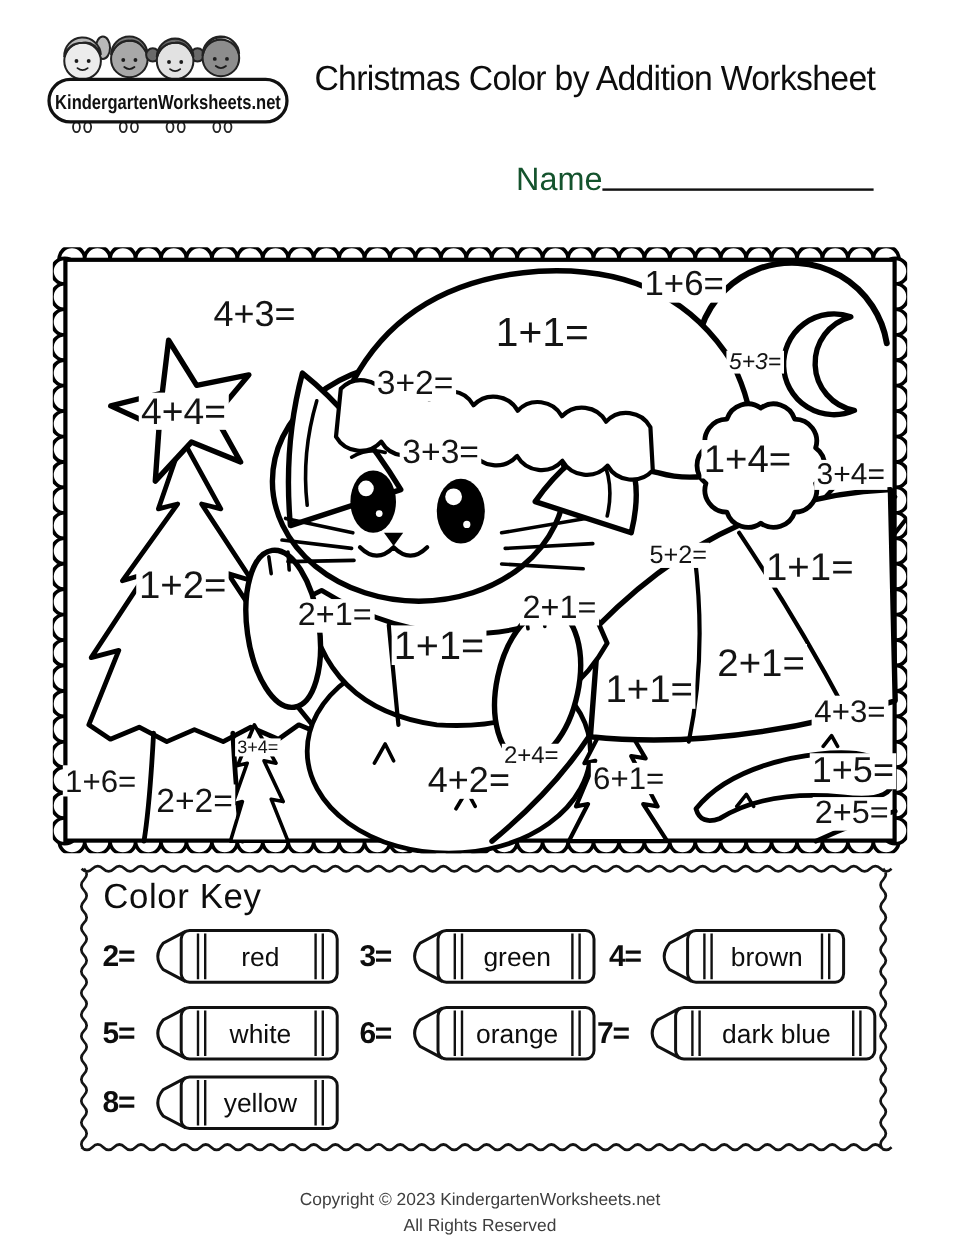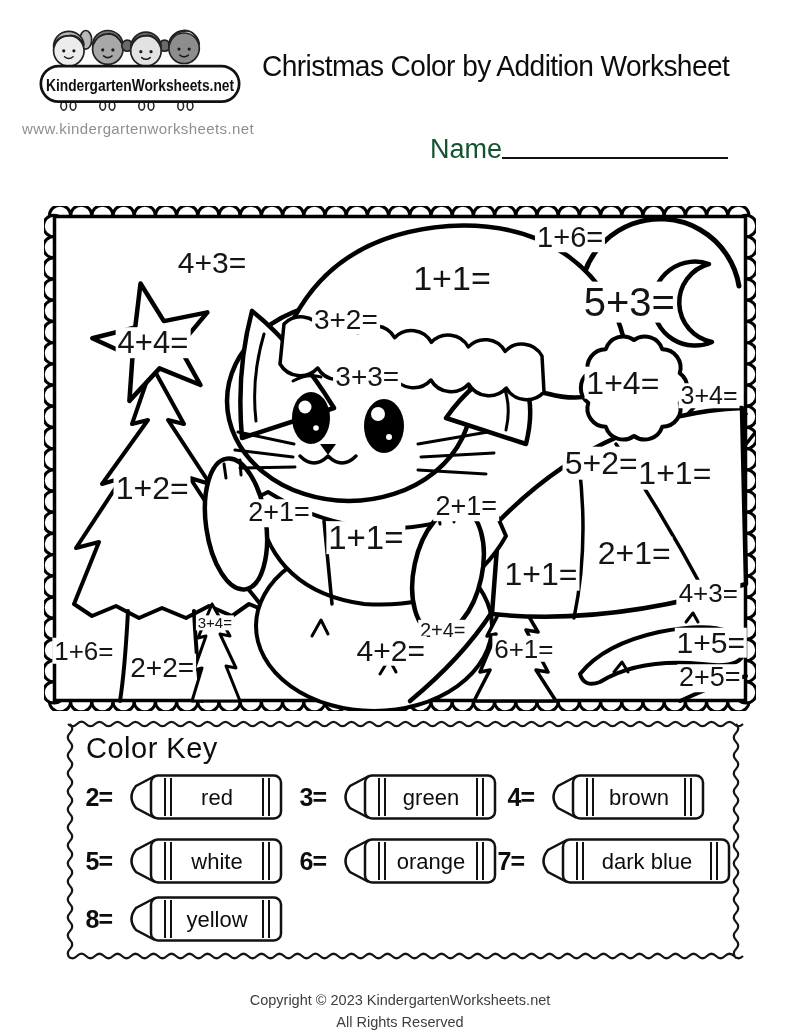--- a/index.html
+++ b/index.html
@@ -79,21 +79,20 @@
           <ellipse cx="87" cy="99" rx="3.4" ry="5"></ellipse>
         <ellipse cx="122" cy="99" rx="3.4" ry="5"></ellipse>
           <ellipse cx="133" cy="99" rx="3.4" ry="5"></ellipse>
         <ellipse cx="168" cy="99" rx="3.4" ry="5"></ellipse>
           <ellipse cx="179" cy="99" rx="3.4" ry="5"></ellipse>
       </g>
     </g>
     <rect x="3" y="52" width="234" height="42" rx="21" fill="#fff" stroke="#111" stroke-width="3.2"></rect>
     <text x="120" y="81" text-anchor="middle" textLength="222" lengthAdjust="spacingAndGlyphs" font-size="20" font-weight="bold" font-family="Liberation Sans, sans-serif" fill="#101010">KindergartenWorksheets.net</text>
   </svg>
-  <div id="logo-url">www.kindergartenworksheets.net</div>
 
   <div id="title">Christmas Color by Addition Worksheet</div>
   <div id="name-block">
     <span>Name</span><span id="name-underline"></span>
   </div>
 
   <div id="picture" aria-label="Coloring picture of a cat wearing a Santa hat and scarf with a star, Christmas tree, and crescent moon, divided into regions labeled with addition problems">
     <svg id="art" viewBox="0 0 712 505">
       <g id="scallops" stroke="#000" stroke-width="3" fill="#fff">
           <circle cx="16" cy="10" r="10.7"></circle>
@@ -271,28 +270,28 @@
           <path d="M256,250 Q270,264 284,250 M284,250 Q298,264 312,250" stroke-width="3.5"></path>
           <path d="M194,226 L250,238 M191,244 L249,251 M196,262 L251,261
                    M374,238 L444,226 M377,251 L450,247 M374,264 L442,268" stroke-width="3"></path>
         </g>
       </g>
     </svg>
     <div id="problems">
         <span class="problem" style="left: 23.6%; top: 11.3%; font-size: 30px;">4+3=</span>
         <span class="problem" style="left: 57.3%; top: 14.3%; font-size: 34px;">1+1=</span>
         <span class="problem" style="left: 73.9%; top: 6.3%; font-size: 29px;">1+6=</span>
-        <span class="problem" style="left: 82.2%; top: 19%; font-size: 40px;">5+3=</span>
+        <span class="problem" style="left: 82.2%; top: 19%; font-size: 19px; font-style: italic;">5+3=</span>
         <span class="problem" style="left: 42.4%; top: 22.6%; font-size: 28px;">3+2=</span>
         <span class="problem" style="left: 15.3%; top: 27.1%; font-size: 31px;">4+4=</span>
         <span class="problem" style="left: 45.4%; top: 33.9%; font-size: 28px;">3+3=</span>
         <span class="problem" style="left: 81.3%; top: 35%; font-size: 32px;">1+4=</span>
         <span class="problem" style="left: 93.4%; top: 37.6%; font-size: 25px;">3+4=</span>
         <span class="problem" style="left: 15.2%; top: 55.8%; font-size: 32px;">1+2=</span>
-        <span class="problem" style="left: 73.2%; top: 50.9%; font-size: 32px; margin-left: 36px;">5+2=</span>
+        <span class="problem" style="left: 73.2%; top: 50.9%; font-size: 21px;">5+2=</span>
         <span class="problem" style="left: 88.6%; top: 52.9%; font-size: 32px;">1+1=</span>
         <span class="problem" style="left: 33%; top: 60.8%; font-size: 27px;">2+1=</span>
         <span class="problem" style="left: 59.3%; top: 59.6%; font-size: 27px;">2+1=</span>
         <span class="problem" style="left: 45.2%; top: 65.7%; font-size: 33px;">1+1=</span>
         <span class="problem" style="left: 82.9%; top: 68.7%; font-size: 32px;">2+1=</span>
         <span class="problem" style="left: 69.8%; top: 72.9%; font-size: 32px;">1+1=</span>
         <span class="problem" style="left: 56%; top: 77%; font-size: 20px; margin-top: 35px;">2+4=</span>
         <span class="problem" style="left: 93.3%; top: 76.6%; font-size: 26px;">4+3=</span>
         <span class="problem" style="left: 24%; top: 82.6%; font-size: 15px;">3+4=</span>
         <span class="problem" style="left: 86.9%; top: 86.5%; font-size: 30px; margin-left: 48px;">1+5=</span>

